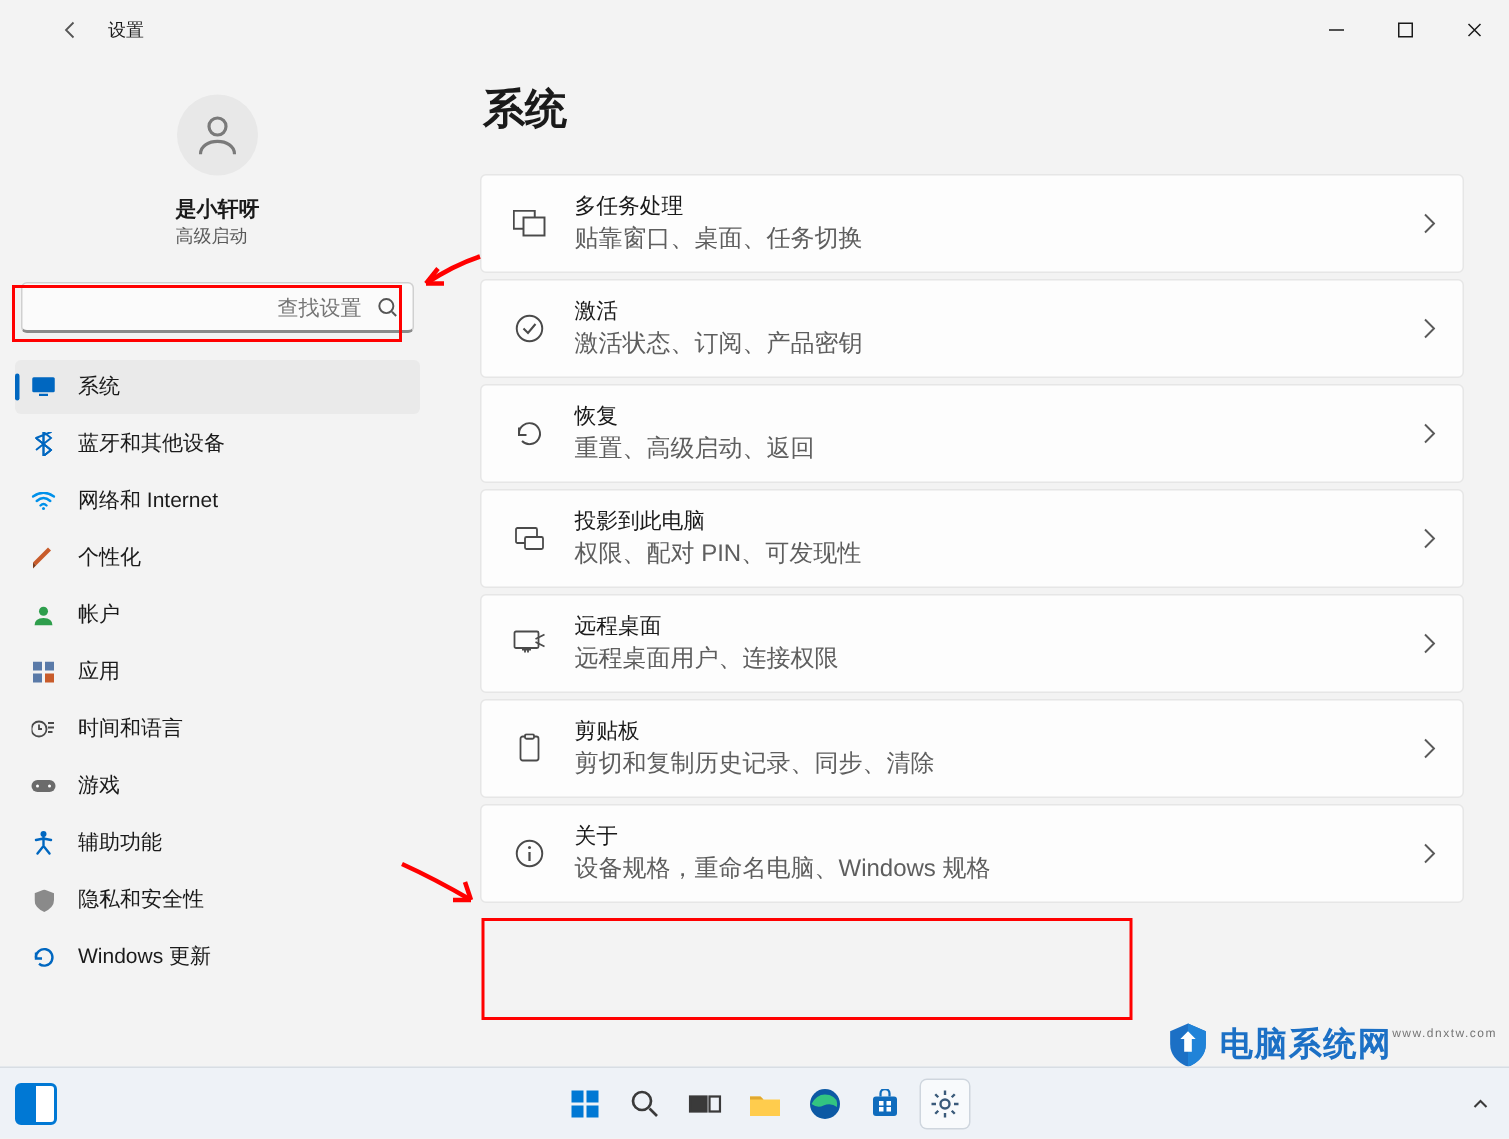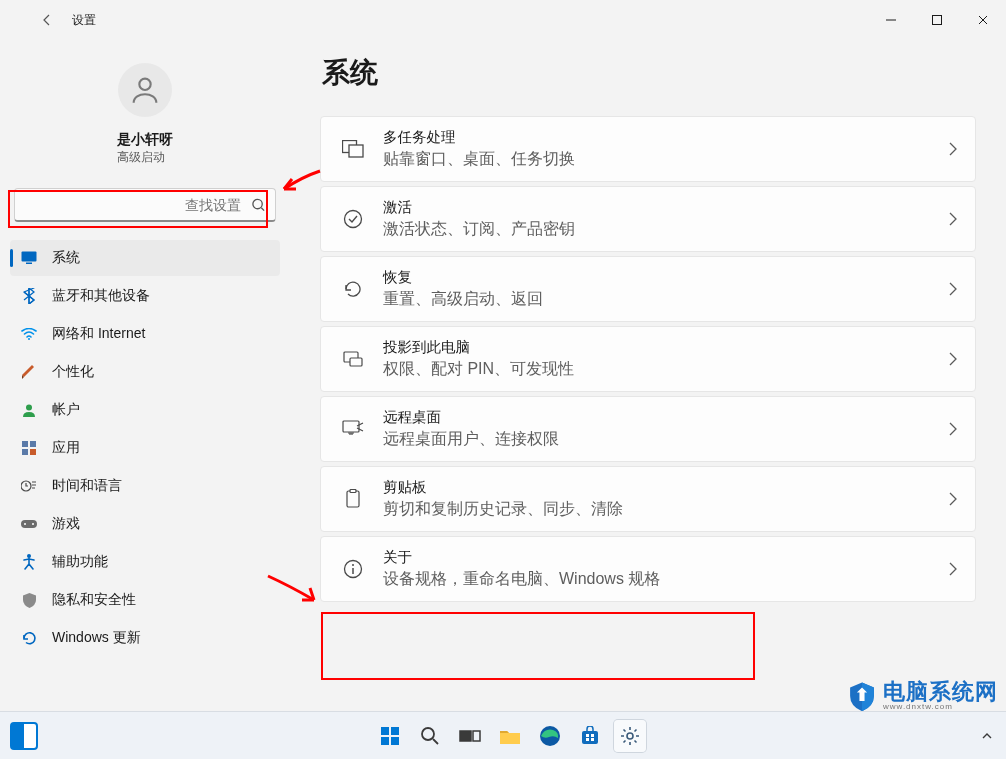--- a/index.html
+++ b/index.html
@@ -61,21 +61,21 @@
 .tb-widgets span:first-child { flex:1; background:#0078d4; }
 .tb-widgets span:last-child { flex:1; }
 .tb-center { flex: 1; display: flex; align-items: center; justify-content: center; gap: 8px; }
 .tb-icon { width: 32px; height: 32px; display: flex; align-items: center; justify-content: center; border-radius: 4px; }
 .tb-icon.active { background: rgba(255,255,255,0.6); box-shadow: 0 0 0 1px #cfd6de; }
 .tb-right { display: flex; align-items: center; gap: 10px; padding-right: 14px; color: #3a3a3a; font-size: 12px; }
 
 
 .watermark { position: absolute; right: 8px; bottom: 46px; display: flex; align-items: center; gap: 4px; opacity: 0.92; }
 .wm-logo { width: 34px; height: 34px; }
-.wm-text { display:flex; flex-direction:column; line-height:1; }
+.wm-text { display:flex; flex-direction:row; line-height:1; }
 .wm-text .cn { font-size: 22px; font-weight: 700; color: #0a65c2; letter-spacing: 1px; }
 .wm-text .en { font-size: 8px; color: #6a6a6a; letter-spacing: 1px; }
 
 svg { display: block; }
 </style>
 </head>
 <body>
 
 <div class="titlebar">
   <div class="back-btn">

